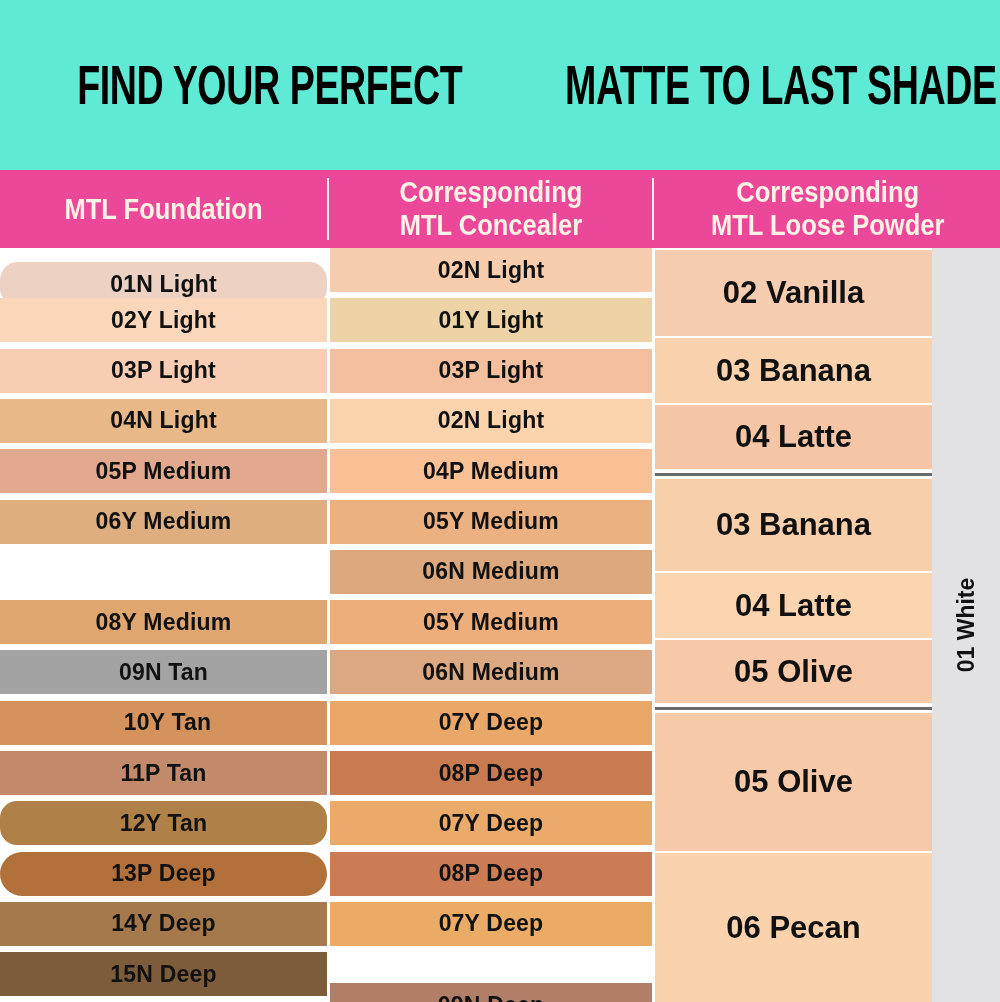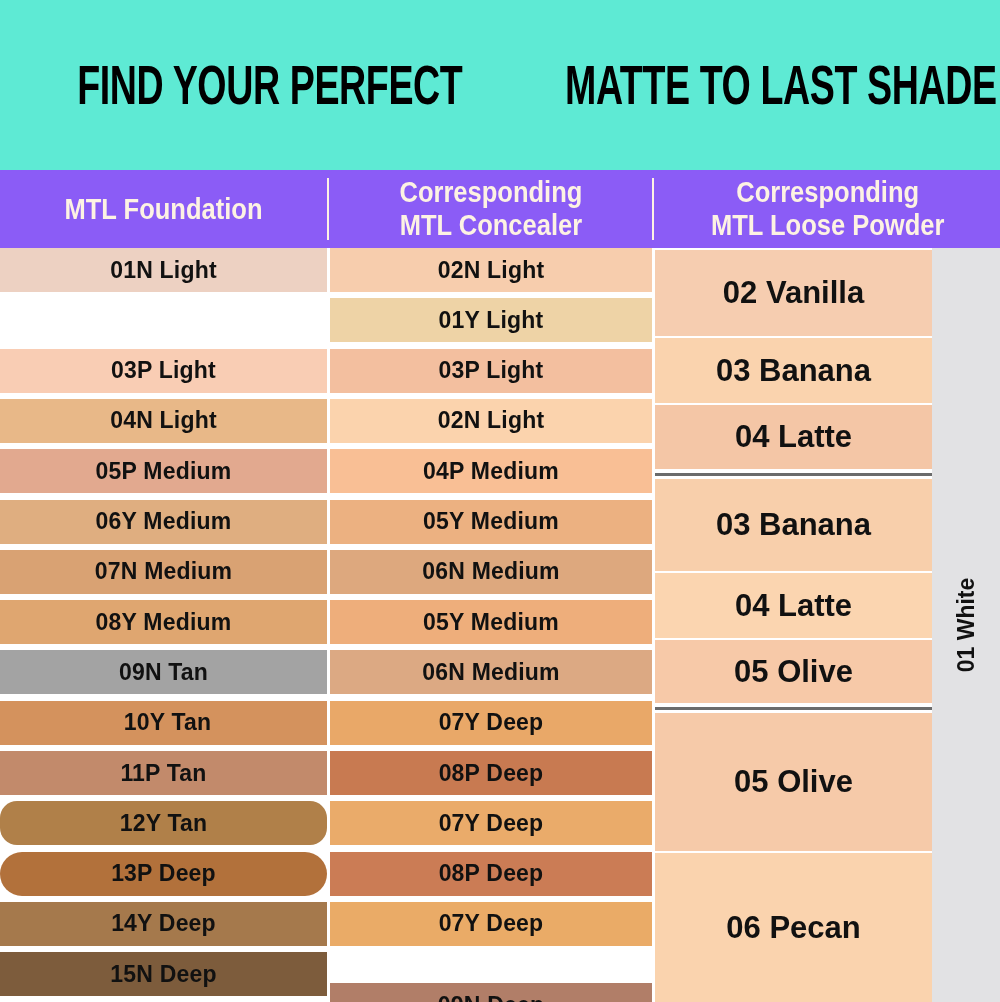--- a/index.html
+++ b/index.html
@@ -27,21 +27,21 @@
     color:#000;
     text-align:center;
     transform:scaleX(0.80) scaleY(1.18);
     transform-origin:center center;
     white-space:nowrap;
   }
 
   
   .header-band{
     position:absolute;left:0;top:170px;width:1000px;height:78px;
-    background:#8b5cf6;
+    background:#ec4899;
   }
   .hcell{
     position:absolute;top:0;height:78px;
     display:flex;align-items:center;justify-content:center;
     color:#fdf2e3;
     font-weight:bold;
     font-size:29px;
     line-height:33px;
     text-align:center;
     transform-origin:center center;
@@ -126,37 +126,37 @@
     <div class="hcell hcell-powder">
       <span class="ht">Corresponding
 MTL Loose Powder</span>
     </div>
     <div class="hdiv hdiv-1"></div>
     <div class="hdiv hdiv-2"></div>
   </div>
 
   <div class="grid">
     <div class="col-foundation" id="col-foundation">
-        <div class="swatch" style="top: 0px; height: 44px; background: rgb(237, 209, 194);">
+        <div class="swatch" style="top: 14px; height: 44px; background: rgb(237, 209, 194); border-radius: 18px;">
           <span>01N Light</span>
+        </div>
+        <div class="swatch" style="top: 50.3px; height: 44px; background: rgb(250, 214, 187);">
+          <span>02Y Light</span>
         </div>
         <div class="swatch" style="top: 100.6px; height: 44px; background: rgb(249, 205, 180);">
           <span>03P Light</span>
         </div>
         <div class="swatch" style="top: 150.9px; height: 44px; background: rgb(232, 184, 136);">
           <span>04N Light</span>
         </div>
         <div class="swatch" style="top: 201.2px; height: 44px; background: rgb(226, 169, 143);">
           <span>05P Medium</span>
         </div>
         <div class="swatch" style="top: 251.5px; height: 44px; background: rgb(223, 174, 128);">
           <span>06Y Medium</span>
-        </div>
-        <div class="swatch" style="top: 301.8px; height: 44px; background: rgb(217, 162, 115);">
-          <span>07N Medium</span>
         </div>
         <div class="swatch" style="top: 352.1px; height: 44px; background: rgb(223, 166, 112);">
           <span>08Y Medium</span>
         </div>
         <div class="swatch" style="top: 402.4px; height: 44px; background: #a3a3a3;">
           <span>09N Tan</span>
         </div>
         <div class="swatch" style="top: 452.7px; height: 44px; background: rgb(212, 146, 93); padding-left: 8px;">
           <span>10Y Tan</span>
         </div>

